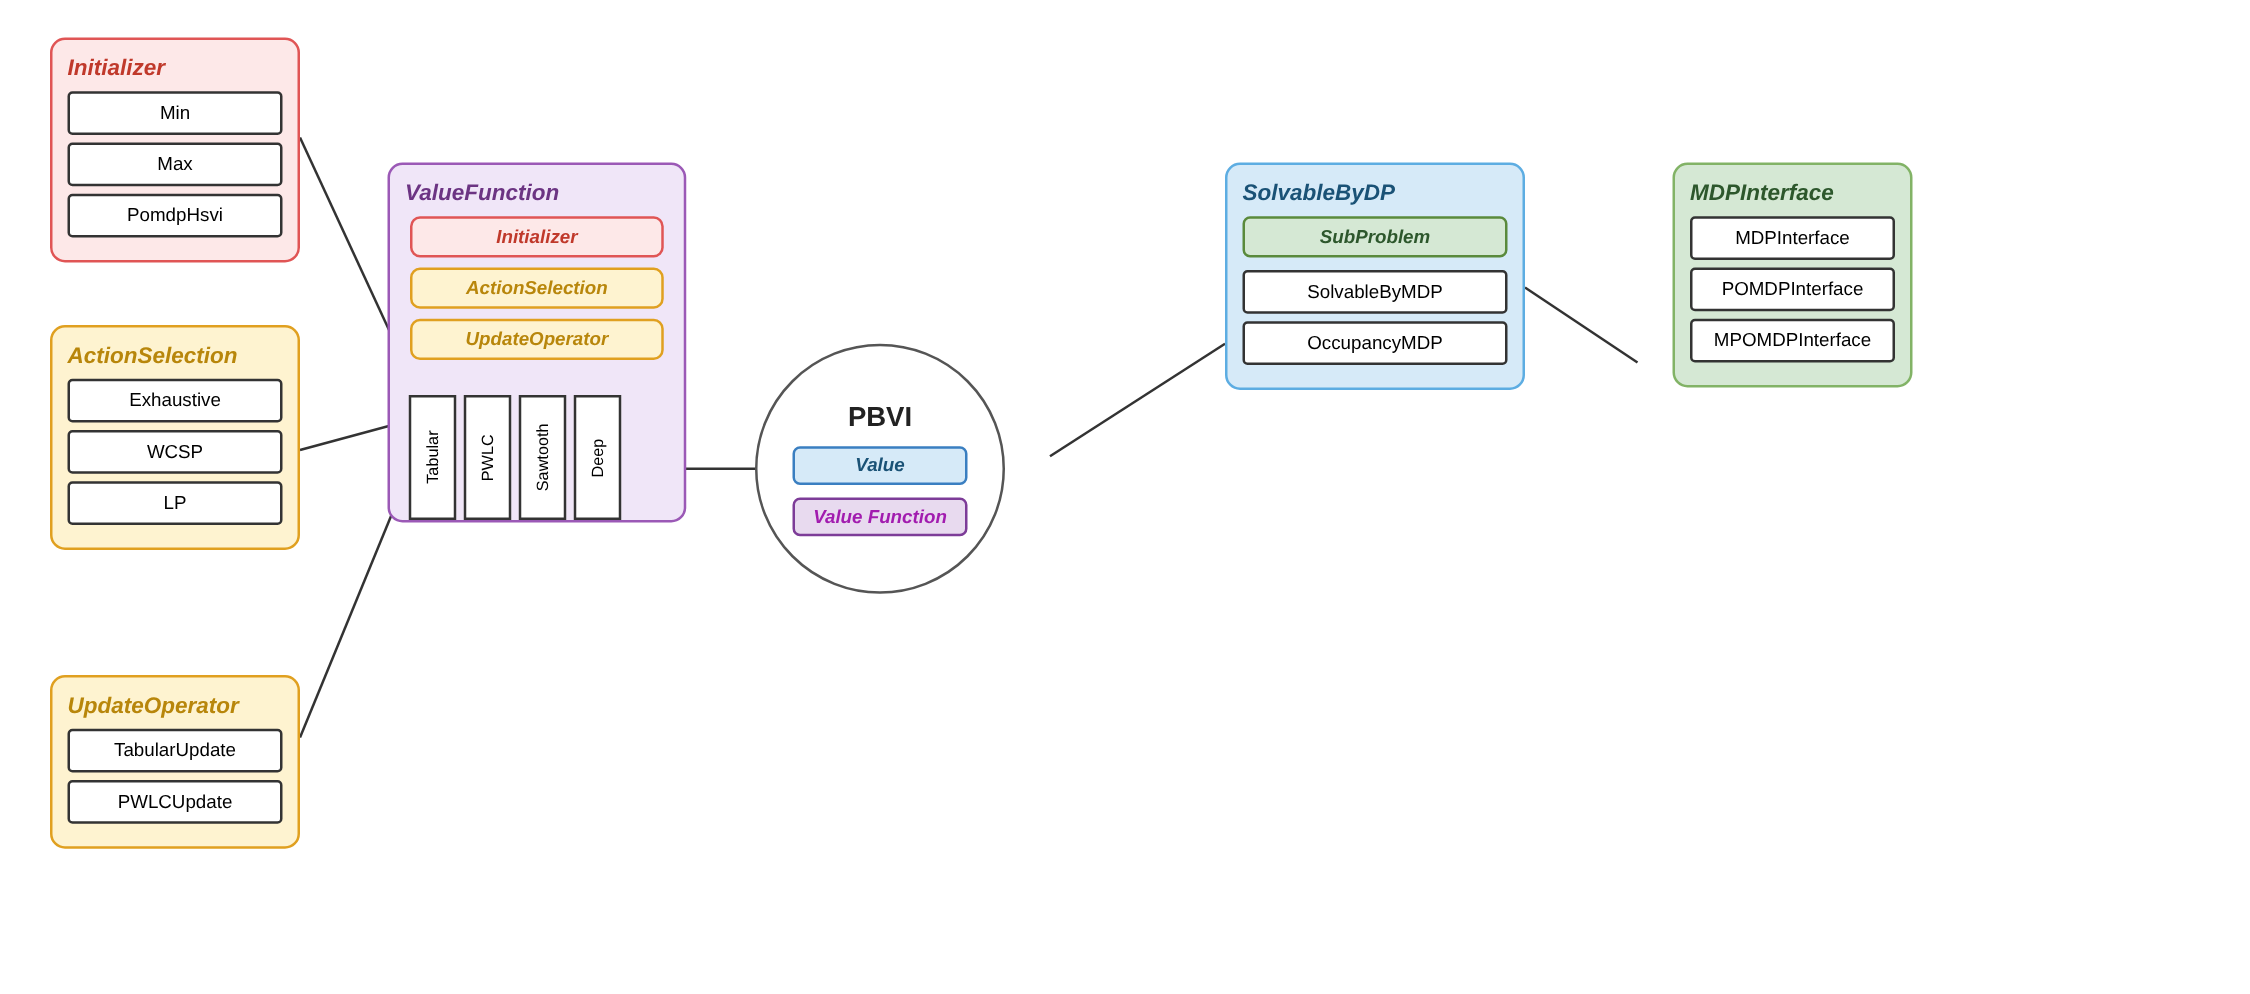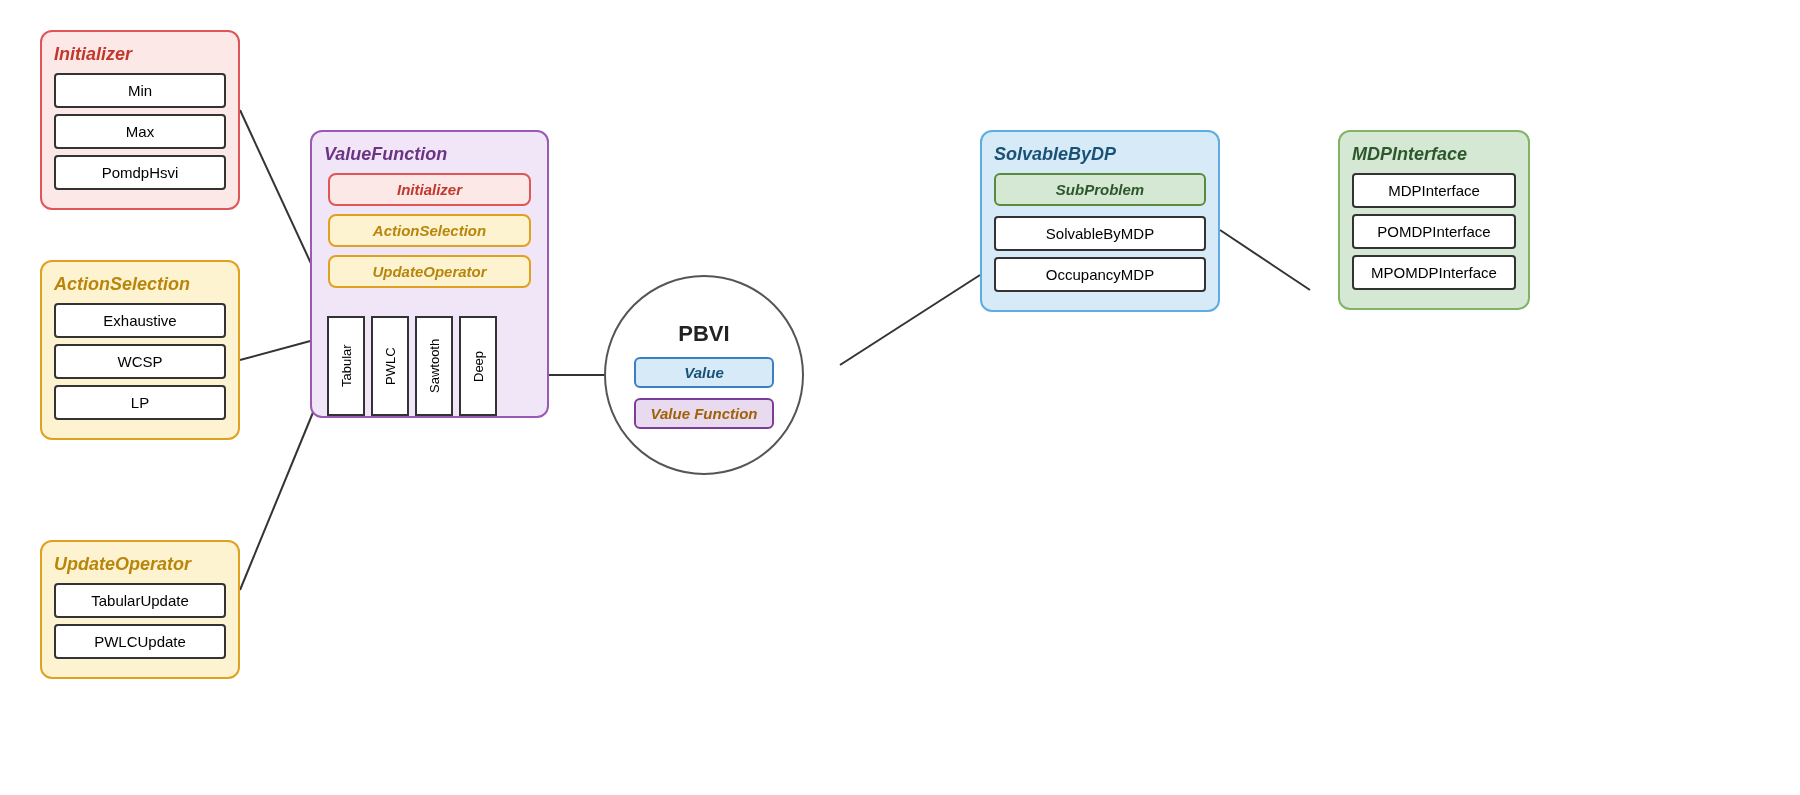--- a/index.html
+++ b/index.html
@@ -154,21 +154,21 @@
       text-align: center;
     }
     .pbvi-vf-box {
       border: 2px solid #7d3c98;
       background: #e8daef;
       border-radius: 6px;
       padding: 5px 10px;
       font-style: italic;
       font-weight: bold;
       font-size: 15px;
-      color: #a16207;
+      color: #a21caf;
       width: 140px;
       text-align: center;
     }
 
     
     .solvable-group {
       border-color: #5dade2;
       background: #d6eaf8;
       left: 980px;
       top: 130px;

